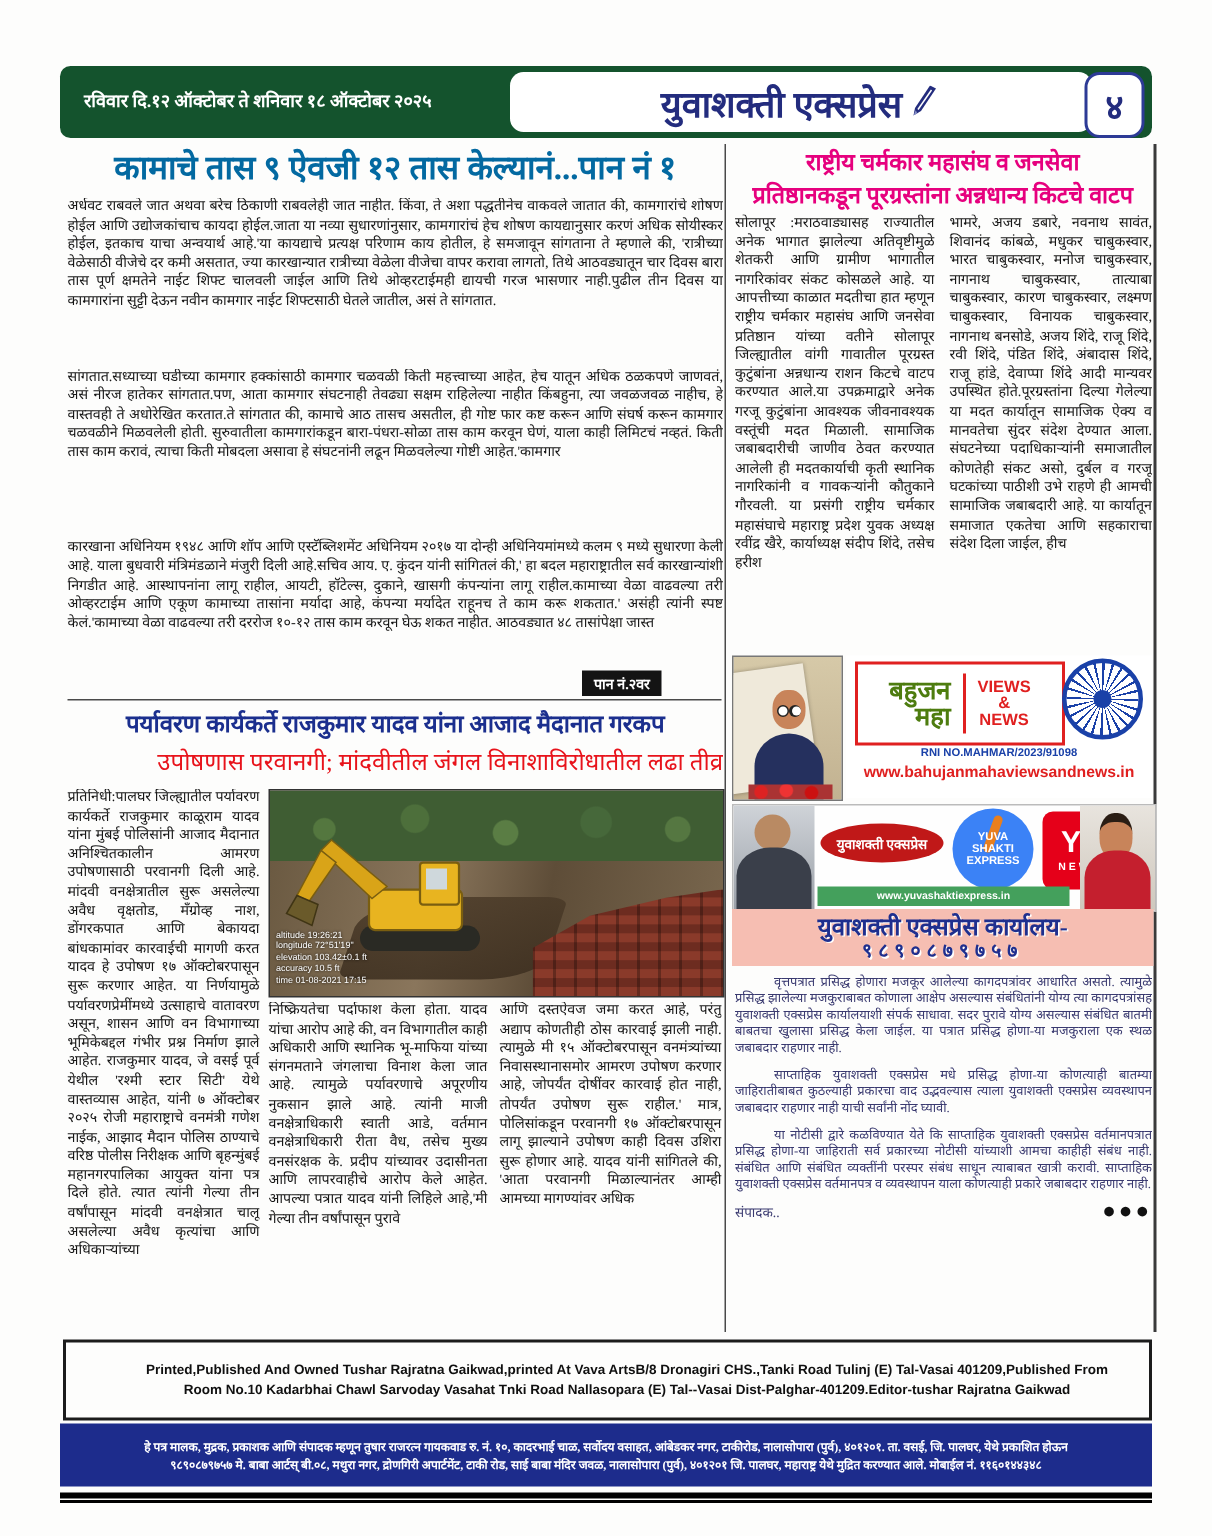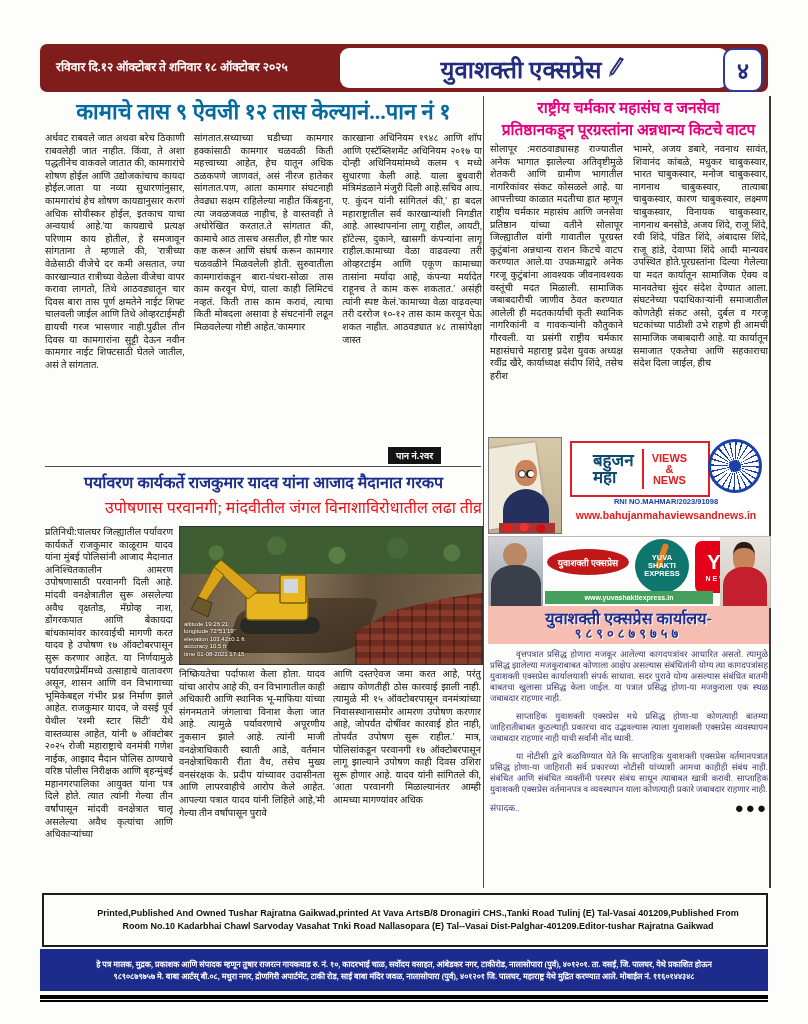--- a/index.html
+++ b/index.html
@@ -1,35 +1,35 @@
 <!DOCTYPE html>
 <html><head>
 <meta charset="utf-8">
 <style>
   html,body{margin:0;padding:0;background:#e9e7e2;}
   .page{position:relative;width:808px;height:1024px;background:#fdfdfc;margin:0 auto;
         font-family:"Liberation Serif","DejaVu Serif",serif;overflow:hidden;}
   
   .masthead-bar{position:absolute;left:40px;top:44px;width:728px;height:48px;
-      background:#7f1d1d;border-radius:7px;}
+      background:#14532d;border-radius:7px;}
   .date-line{position:absolute;left:16px;top:14px;color:#fff;font-weight:bold;font-size:12px;white-space:nowrap;}
   .mast-panel{position:absolute;left:300px;top:4px;width:388px;height:40px;background:#fff;
       border-radius:9px;display:flex;align-items:center;justify-content:center;gap:4px;}
   .mast-title{color:#232c7e;font-weight:bold;font-size:24px;white-space:nowrap;}
   .page-num-box{position:absolute;right:5px;top:4px;width:36px;height:40px;background:#fff;
       border:2.5px solid #2d3a96;border-radius:10px;display:flex;align-items:center;justify-content:center;}
   .page-num{color:#232c7e;font-weight:bold;font-size:23px;}
   
   .vrule{position:absolute;left:483px;top:96px;width:1.4px;height:792px;background:#4a4a4a;}
   .rrule{position:absolute;left:769px;top:96px;width:1.6px;height:792px;background:#3a3a3a;}
   .hrule{position:absolute;left:45px;top:466px;width:436px;height:1.4px;background:#4a4a4a;}
   
   .lead-headline{position:absolute;left:45px;top:95px;width:437px;height:32px;overflow:hidden;
       color:#0369a1;font-weight:bold;font-size:22px;text-align:center;white-space:nowrap;}
-  .lead-cols{position:absolute;left:45px;top:132px;width:437px;height:332px;display:flex;gap:9px;}
+  .lead-cols{position:absolute;left:45px;top:132px;width:437px;height:332px;display:flex;gap:9px;flex-direction:column;}
   .lead-col{flex:1;font-size:9.5px;line-height:12.6px;text-align:justify;color:#161616;overflow:hidden;}
   .cont-box{position:absolute;left:388px;top:447px;background:#141414;color:#fff;
       font-size:9.5px;font-weight:bold;padding:2px 8px;}
   
   .env-h1{position:absolute;left:45px;top:471px;width:437px;overflow:hidden;color:#1b2f8e;
       font-weight:bold;font-size:16px;text-align:center;white-space:nowrap;}
   .env-h2{position:absolute;left:45px;top:496px;width:437px;overflow:hidden;color:#e8131b;
       font-weight:normal;font-size:16px;text-align:right;white-space:nowrap;}
   .env-col1{position:absolute;left:45px;top:526px;width:128px;height:362px;overflow:hidden;
       font-size:9.5px;line-height:12.6px;text-align:justify;color:#161616;}
@@ -79,21 +79,21 @@
   .amb-glasses{position:absolute;left:29px;top:32px;width:6px;height:6px;border:1px solid #222;border-radius:50%;
       box-shadow:9px 0 0 -1px #fff,8px 0 0 0 #222;background:#fff;}
   .amb-flowers{position:absolute;left:10px;bottom:0;width:56px;height:10px;background:
       radial-gradient(circle at 15% 50%,#d22 0 4px,transparent 5px),
       radial-gradient(circle at 45% 40%,#e33 0 4px,transparent 5px),
       radial-gradient(circle at 75% 55%,#c11 0 4px,transparent 5px),#a33;}
   
   .bahujan-box{position:absolute;left:564px;top:437px;width:204px;height:95px;background:#fff;}
   .bahujan-title{position:absolute;left:6px;top:4px;width:136px;height:52px;border:2px solid #e02020;
       display:flex;align-items:center;justify-content:center;gap:8px;}
-  .bah-name{color:#0c4a6e;font-weight:bold;font-size:17px;line-height:17px;text-align:left;}
+  .bah-name{color:#4d7c0f;font-weight:bold;font-size:17px;line-height:17px;text-align:right;}
   .bah-sep{width:2px;height:40px;background:#e02020;}
   .bah-views{color:#e02020;font-weight:bold;font-family:"Liberation Sans",sans-serif;
       font-size:11px;line-height:11px;text-align:center;}
   .chakra{position:absolute;right:6px;top:2px;width:54px;height:54px;border-radius:50%;
       border:3px solid #1a41a8;box-sizing:border-box;
       background:repeating-conic-gradient(#1a41a8 0deg 4deg,transparent 4deg 15deg);}
   .chakra::after{content:"";position:absolute;inset:38%;background:#1a41a8;border-radius:50%;}
   .bah-rni{position:absolute;left:0;top:60px;width:100%;text-align:center;color:#1a41a8;
       font-family:"Liberation Sans",sans-serif;font-weight:bold;font-size:7.5px;}
   .bah-web{position:absolute;left:0;top:72px;width:100%;text-align:center;color:#e02020;
@@ -103,21 +103,21 @@
       border:1px solid #bbb;overflow:hidden;}
   .photo-man{position:absolute;left:0;top:0;width:54px;height:70px;background:linear-gradient(#cfd3d8,#9aa0a8);overflow:hidden;}
   .photo-man .head{position:absolute;left:14px;top:6px;width:24px;height:24px;background:#b98a63;border-radius:50%;}
   .photo-man .body{position:absolute;left:2px;top:28px;width:50px;height:42px;background:#3a3f4a;border-radius:45% 45% 0 0;}
   .photo-woman{position:absolute;right:0;top:0;width:50px;height:70px;background:linear-gradient(#e8e4de,#cfc8bd);overflow:hidden;}
   .photo-woman .head{position:absolute;left:13px;top:5px;width:22px;height:25px;background:#c8845a;border-radius:45%;
       border-top:6px solid #2a1d14;}
   .photo-woman .body{position:absolute;left:3px;top:30px;width:44px;height:40px;background:#c41f2e;border-radius:45% 45% 0 0;}
   .oval-logo{position:absolute;left:58px;top:12px;width:82px;height:26px;background:#c01818;border-radius:50%;
       display:flex;align-items:center;justify-content:center;color:#fff;font-weight:bold;font-size:9px;white-space:nowrap;}
-  .circle-logo{position:absolute;left:146px;top:2px;width:54px;height:54px;border-radius:50%;background:#0f766e;
+  .circle-logo{position:absolute;left:146px;top:2px;width:54px;height:54px;border-radius:50%;background:#3b82f6;
       display:flex;flex-direction:column;align-items:center;justify-content:center;color:#fff;
       font-family:"Liberation Sans",sans-serif;font-weight:bold;font-size:7.5px;line-height:8px;overflow:hidden;}
   .circle-logo .pen{position:absolute;left:24px;top:4px;width:6px;height:26px;background:#e87f1e;transform:rotate(20deg);border-radius:3px;}
   .circle-logo span{position:relative;}
   .ye-logo{position:absolute;left:206px;top:4px;width:50px;height:52px;background:#e50019;border-radius:7px;
       display:flex;flex-direction:column;align-items:center;justify-content:center;color:#fff;}
   .ye-top{display:flex;align-items:center;gap:2px;font-family:"Liberation Sans",sans-serif;font-weight:bold;font-size:20px;line-height:20px;}
   .ye-bars{display:flex;flex-direction:column;gap:2px;}
   .ye-bars i{display:block;width:10px;height:2.5px;background:#fff;}
   .ye-news{font-family:"Liberation Sans",sans-serif;font-weight:bold;font-size:7px;letter-spacing:2px;margin-top:3px;}

